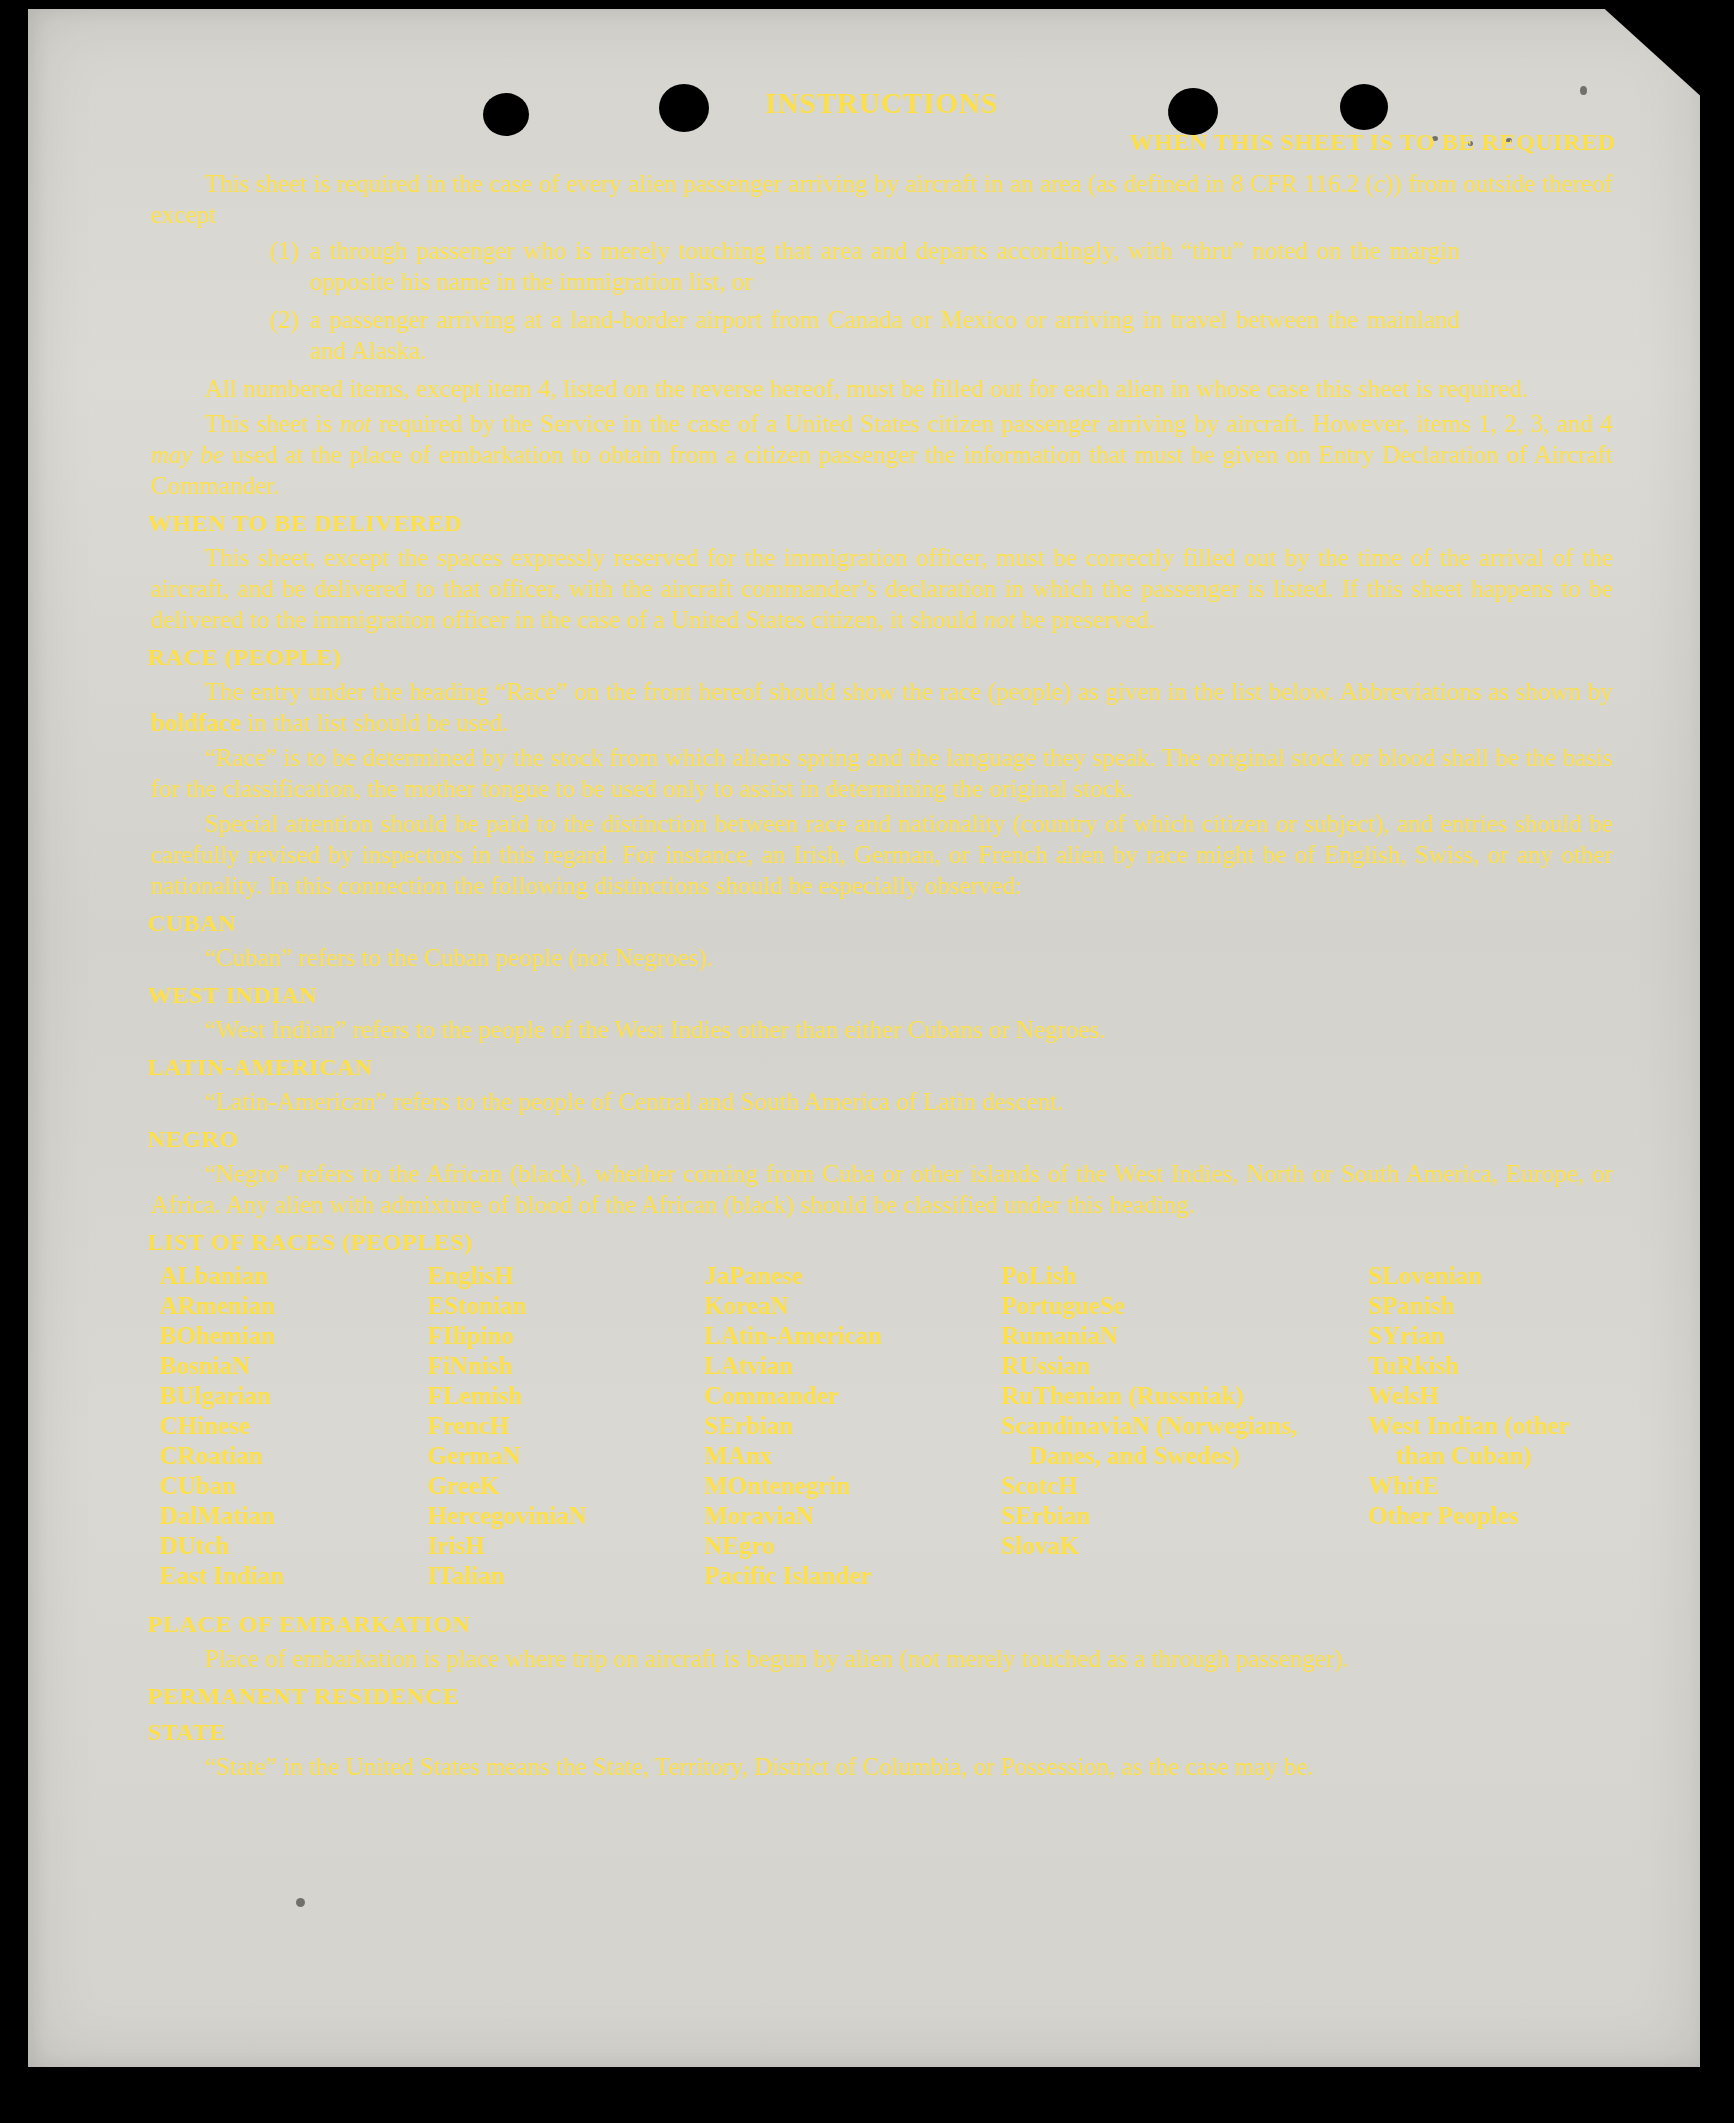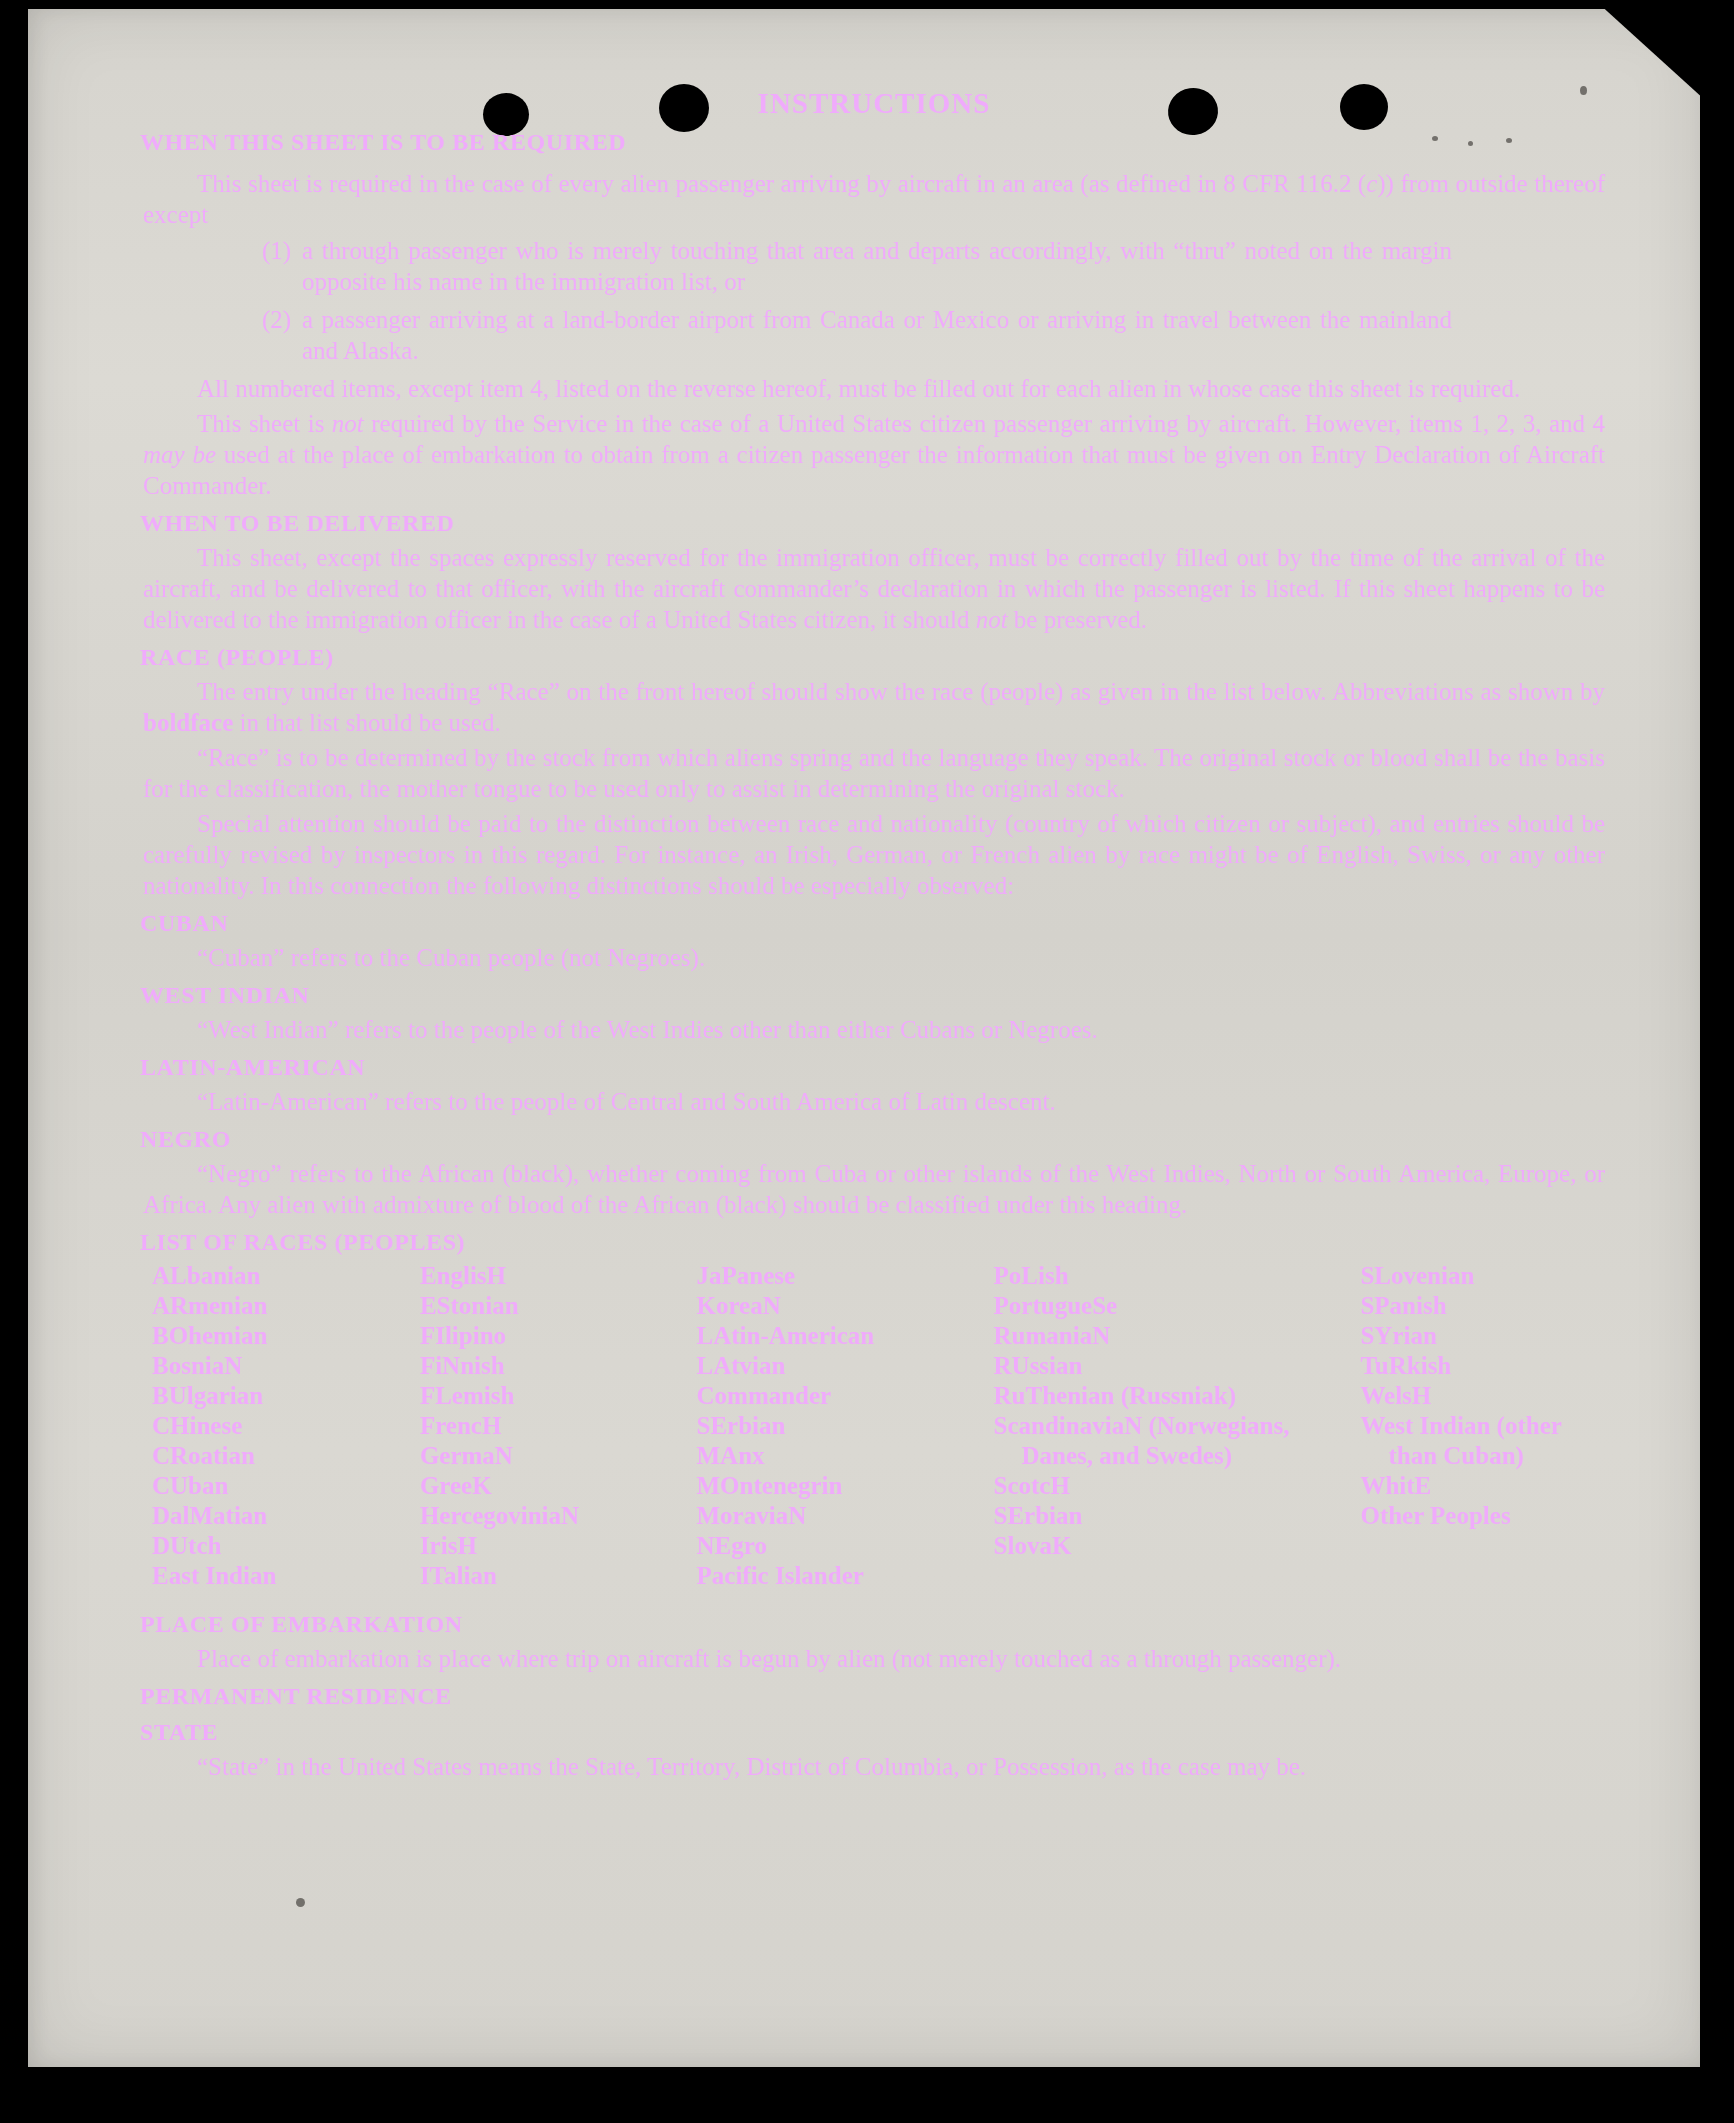--- a/index.html
+++ b/index.html
@@ -26,37 +26,37 @@
   }
   .paper::after {
     content: "";
     position: absolute;
     inset: 0;
     box-shadow: inset 0 0 70px rgba(0,0,0,0.10), inset 6px 0 18px rgba(0,0,0,0.08);
     pointer-events: none;
   }
   .doc {
     position: absolute;
-    left: 140px;
+    left: 148px;
     top: 86px;
     width: 1468px;
-    color: #f0abfc;
+    color: #fde047;
     font-size: 25px;
     line-height: 31px;
   }
   .title {
     text-align: center;
     font-weight: bold;
     font-size: 29px;
     line-height: 34px;
     letter-spacing: 1px;
     margin: 0 0 8px 0;
   }
   .subtitle {
-    text-align: left;
+    text-align: right;
     font-weight: bold;
     font-size: 24px;
     line-height: 28px;
     letter-spacing: 0.6px;
     margin: 0 0 12px 0;
   }
   .heading {
     font-weight: bold;
     font-size: 24px;
     line-height: 27px;

